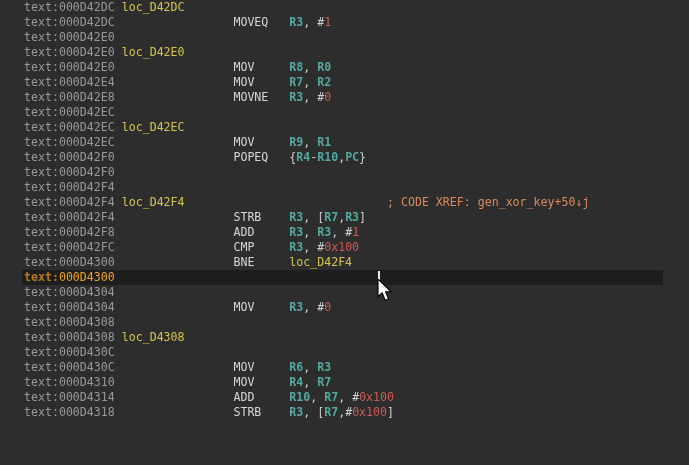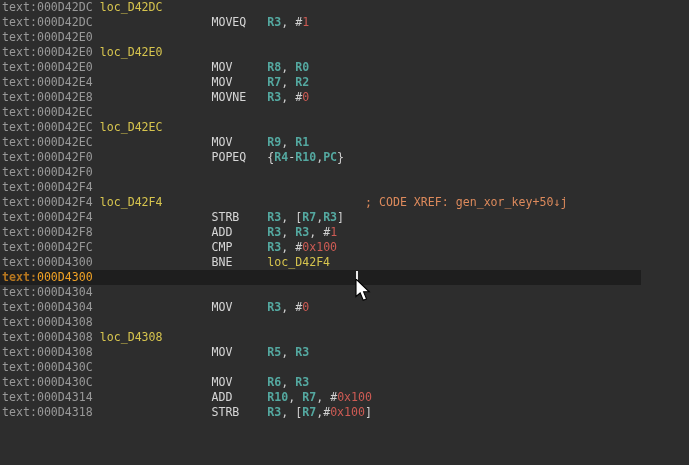--- a/index.html
+++ b/index.html
@@ -4,20 +4,21 @@
 <style>
   html,body{margin:0;padding:0;background:#2d2d2d;}
   #disasm{
     position:relative;
     width:641px;height:465px;
     background:#2d2d2d;
     overflow:hidden;
     font-family:"DejaVu Sans Mono","Liberation Mono",monospace;
     font-size:11.6px;
     cursor:default;
+    margin-left:22px;
   }
   .row{
     height:15px;line-height:15px;
     white-space:pre;
     padding-left:2px;
   }
   .row.hl{background:#1e1e1e;}
   .addr{color:#999999;}
   .label{color:#d6c44e;}
   .mnem{color:#d6d6d6;}
@@ -56,23 +57,23 @@
       <div class="row"><span class="addr">text:000D42F4</span><span class="pln"> </span><span class="label">loc_D42F4</span><span class="pln">                             </span><span class="cmt">; CODE XREF: gen_xor_key+50↓j</span></div>
       <div class="row"><span class="addr">text:000D42F4</span><span class="pln">                 </span><span class="mnem">STRB</span><span class="pln">    </span><span class="reg">R3</span><span class="pln">, [</span><span class="reg">R7</span><span class="pln">,</span><span class="reg">R3</span><span class="pln">]</span></div>
       <div class="row"><span class="addr">text:000D42F8</span><span class="pln">                 </span><span class="mnem">ADD</span><span class="pln">     </span><span class="reg">R3</span><span class="pln">, </span><span class="reg">R3</span><span class="pln">, #</span><span class="num">1</span></div>
       <div class="row"><span class="addr">text:000D42FC</span><span class="pln">                 </span><span class="mnem">CMP</span><span class="pln">     </span><span class="reg">R3</span><span class="pln">, #</span><span class="num">0x100</span></div>
       <div class="row"><span class="addr">text:000D4300</span><span class="pln">                 </span><span class="mnem">BNE</span><span class="pln">     </span><span class="label">loc_D42F4</span></div>
       <div class="row hl"><span class="addrhld">text:</span><span class="addrhlb">000D4300</span></div>
       <div class="row"><span class="addr">text:000D4304</span></div>
       <div class="row"><span class="addr">text:000D4304</span><span class="pln">                 </span><span class="mnem">MOV</span><span class="pln">     </span><span class="reg">R3</span><span class="pln">, #</span><span class="num">0</span></div>
       <div class="row"><span class="addr">text:000D4308</span></div>
       <div class="row"><span class="addr">text:000D4308</span><span class="pln"> </span><span class="label">loc_D4308</span></div>
-      <div class="row"><span class="addr">text:000D4308</span><span class="pln">                 </span><span class="mnem">MOV</span><span class="pln">     </span><span class="reg">R5</span><span class="pln">, </span><span class="reg">R3</span></div>
       <div class="row"><span class="addr">text:000D430C</span></div>
       <div class="row"><span class="addr">text:000D430C</span><span class="pln">                 </span><span class="mnem">MOV</span><span class="pln">     </span><span class="reg">R6</span><span class="pln">, </span><span class="reg">R3</span></div>
+      <div class="row"><span class="addr">text:000D4310</span><span class="pln">                 </span><span class="mnem">MOV</span><span class="pln">     </span><span class="reg">R4</span><span class="pln">, </span><span class="reg">R7</span></div>
       <div class="row"><span class="addr">text:000D4314</span><span class="pln">                 </span><span class="mnem">ADD</span><span class="pln">     </span><span class="reg">R10</span><span class="pln">, </span><span class="reg">R7</span><span class="pln">, #</span><span class="num">0x100</span></div>
       <div class="row"><span class="addr">text:000D4318</span><span class="pln">                 </span><span class="mnem">STRB</span><span class="pln">    </span><span class="reg">R3</span><span class="pln">, [</span><span class="reg">R7</span><span class="pln">,#</span><span class="num">0x100</span><span class="pln">]</span></div>
     </div>
   <div id="caret"></div>
   <svg id="cursor" width="17" height="24" viewBox="0 0 17 24">
     <polygon points="1,0 1,17.5 5.2,14 8.2,21.3 11.5,19.9 8.6,12.8 14.2,12.8" fill="#ffffff" stroke="#000000" stroke-width="1.1"></polygon>
   </svg>
 </div>
 
 </body></html>

